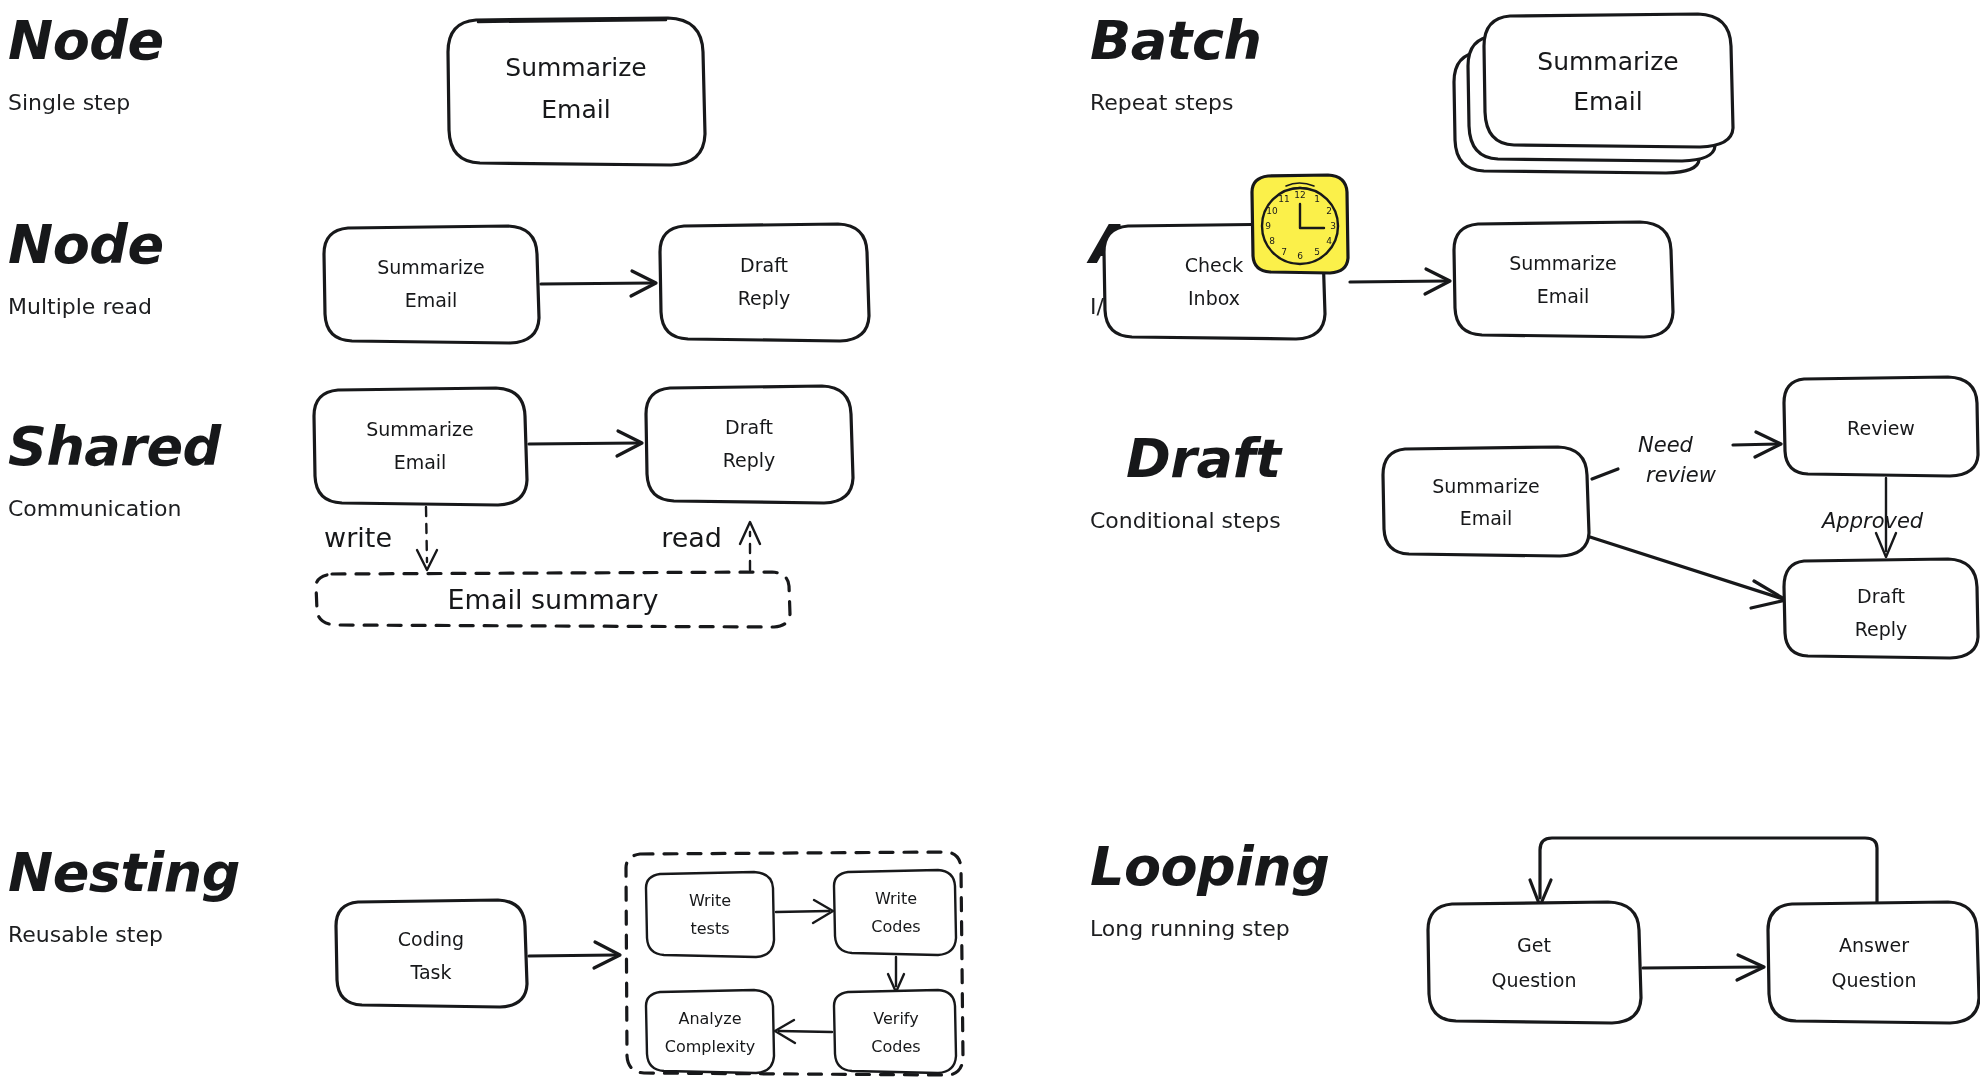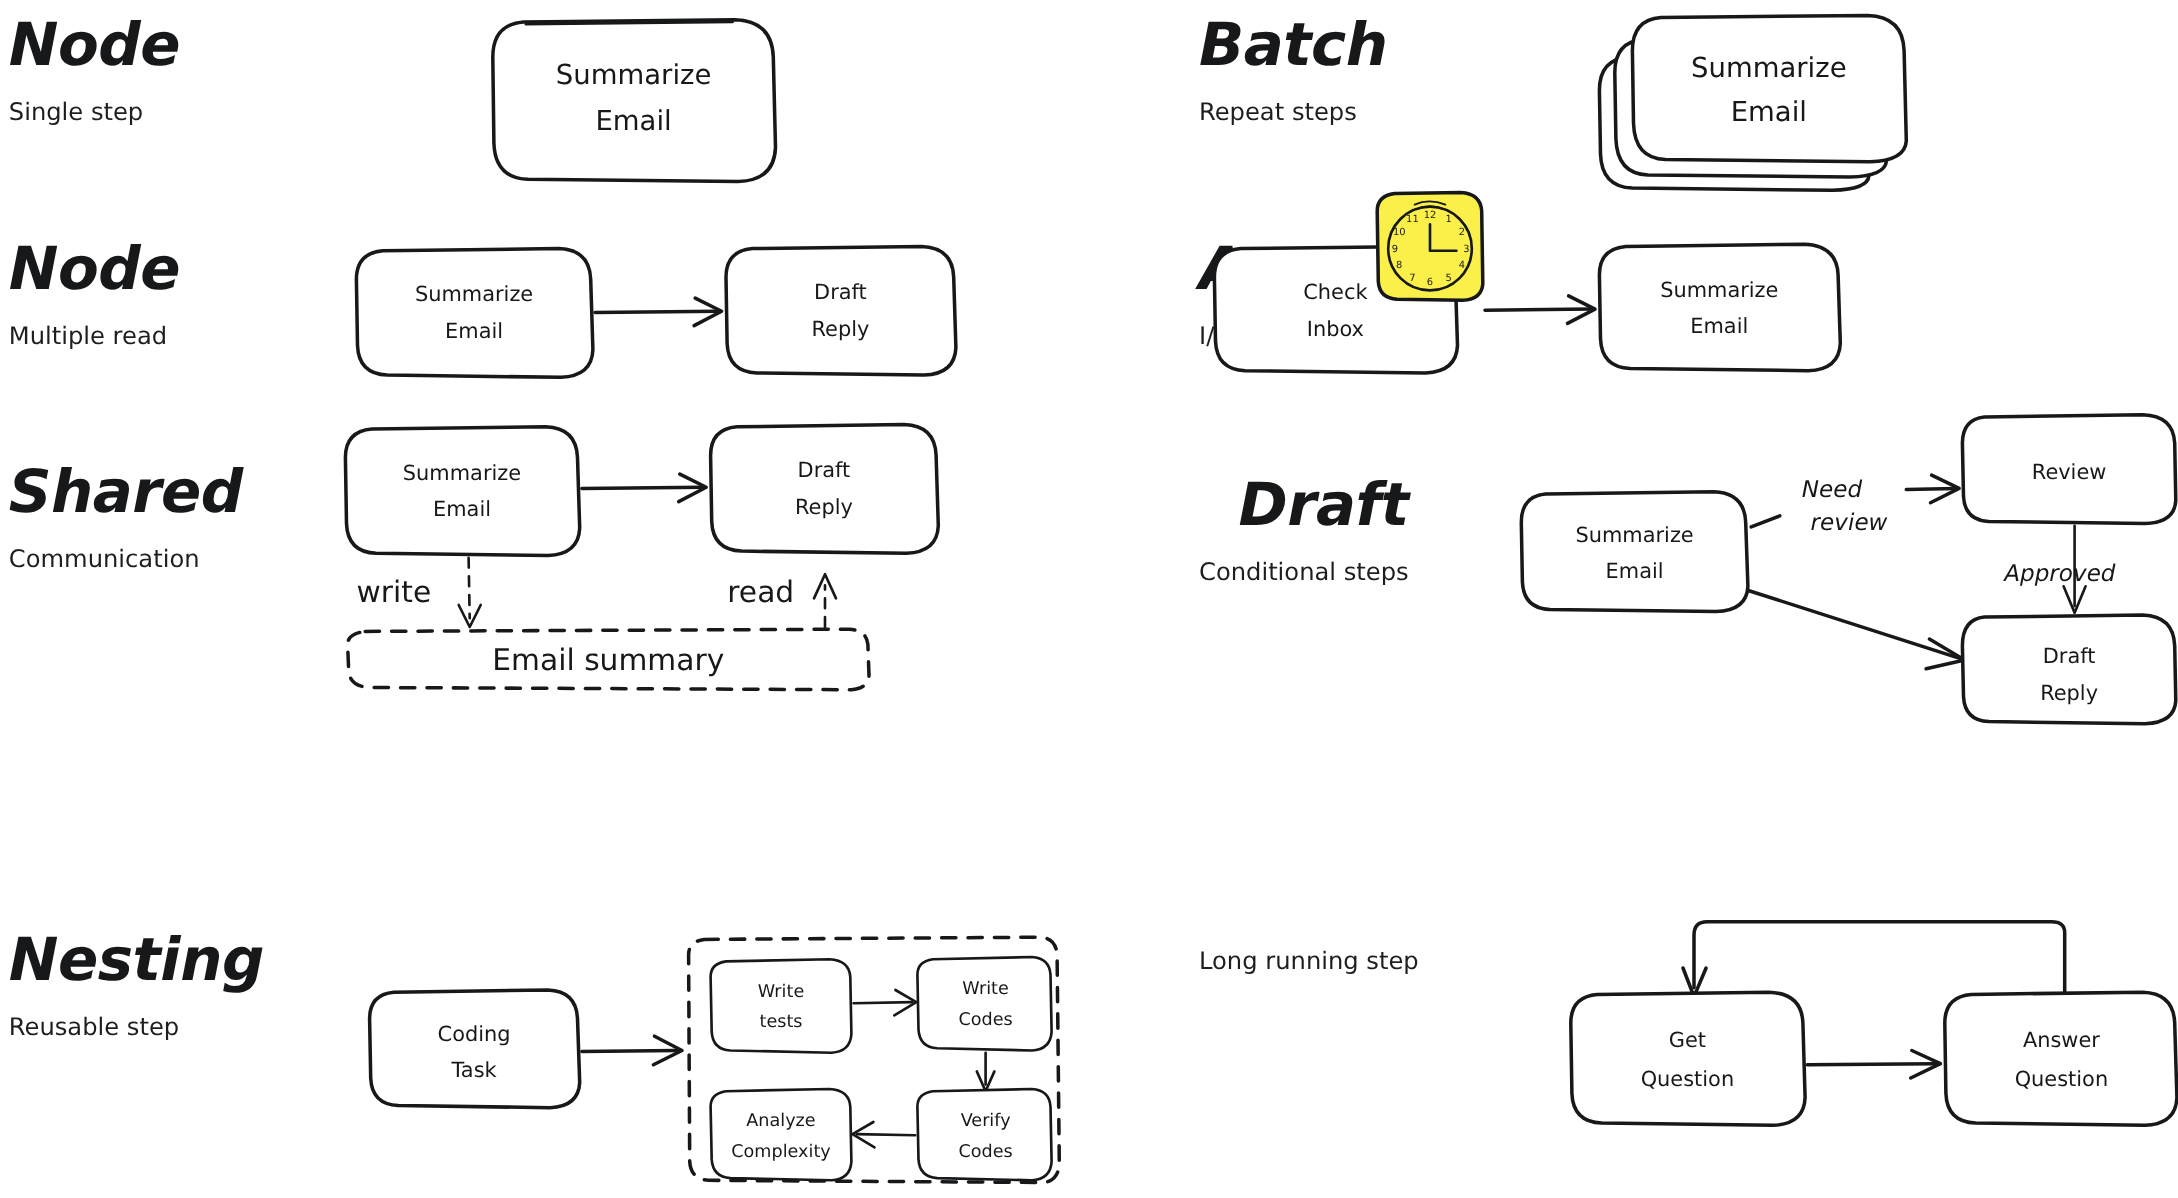--- a/index.html
+++ b/index.html
@@ -353,20 +353,21 @@
           <path class="stroke thin boxfill" d="M330,158 L424,156 Q442,157 443,172 L444,222 Q443,238 426,239 L334,237 Q318,236 317,220 L316,172 Q316,160 330,158 Z"></path>
           <text class="nodetext tiny" x="380" y="190" text-anchor="middle">Analyze</text>
           <text class="nodetext tiny" x="380" y="218" text-anchor="middle">Complexity</text>
         </g>
       </svg>
     </div>
   </div>
 
   <div class="row col-right" style="top:820px; height:270px;">
     <div class="label-block" style="top:20px; left:100px;">
+      <div class="pattern-title">Looping</div>
       <div class="pattern-sub">Long running step</div>
     </div>
     <div class="diagram" style="left:390px; top:-20px;">
       <svg width="600" height="280" viewBox="0 0 600 280">
 
         <g>
           <path class="stroke" fill="none" d="M497,104 L497,48 Q497,38 485,38 L172,38 Q160,38 160,50 L160,98"></path>
           <path class="stroke" d="M150,80 L160,106 L171,80"></path>
         </g>
 

